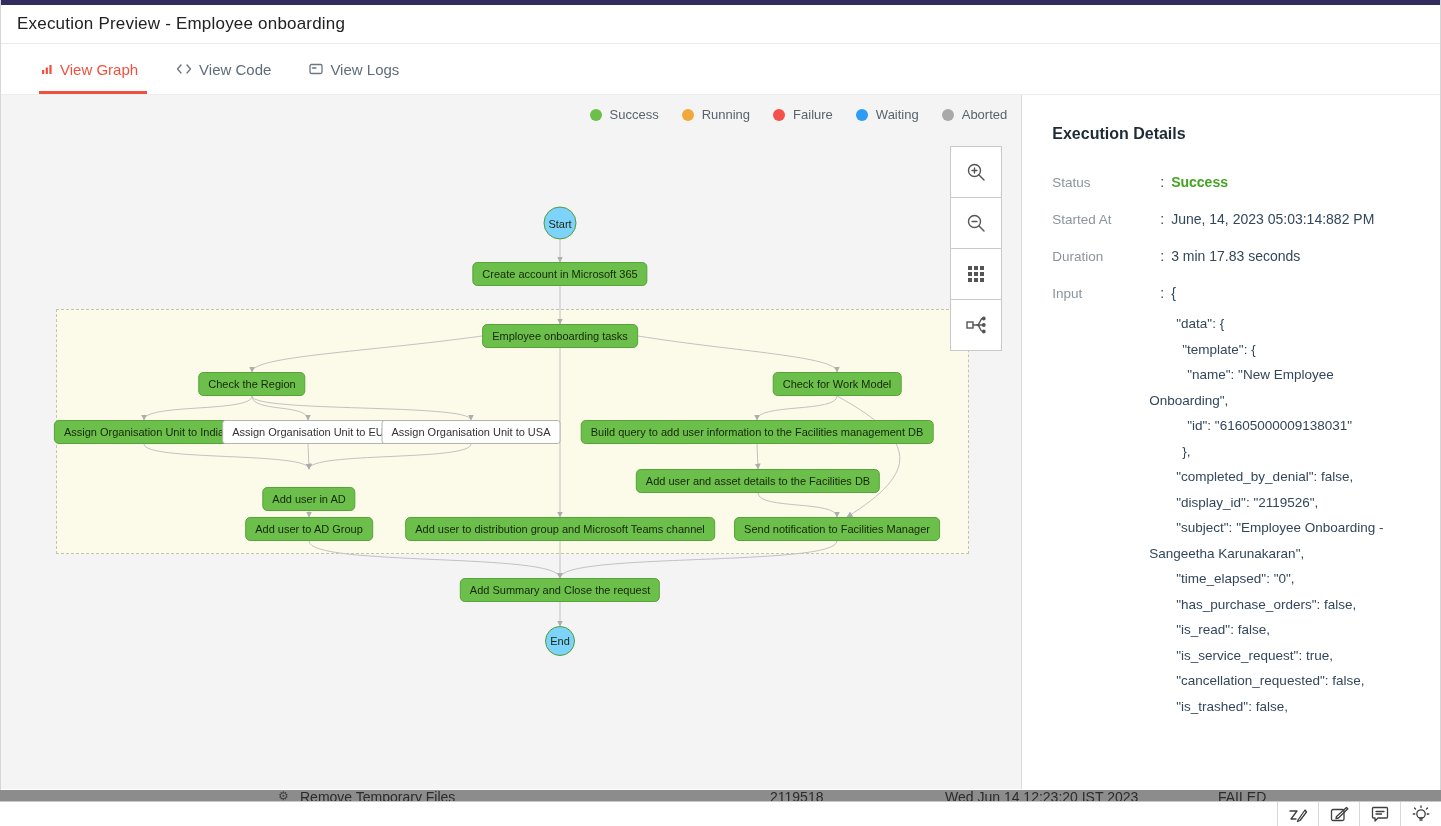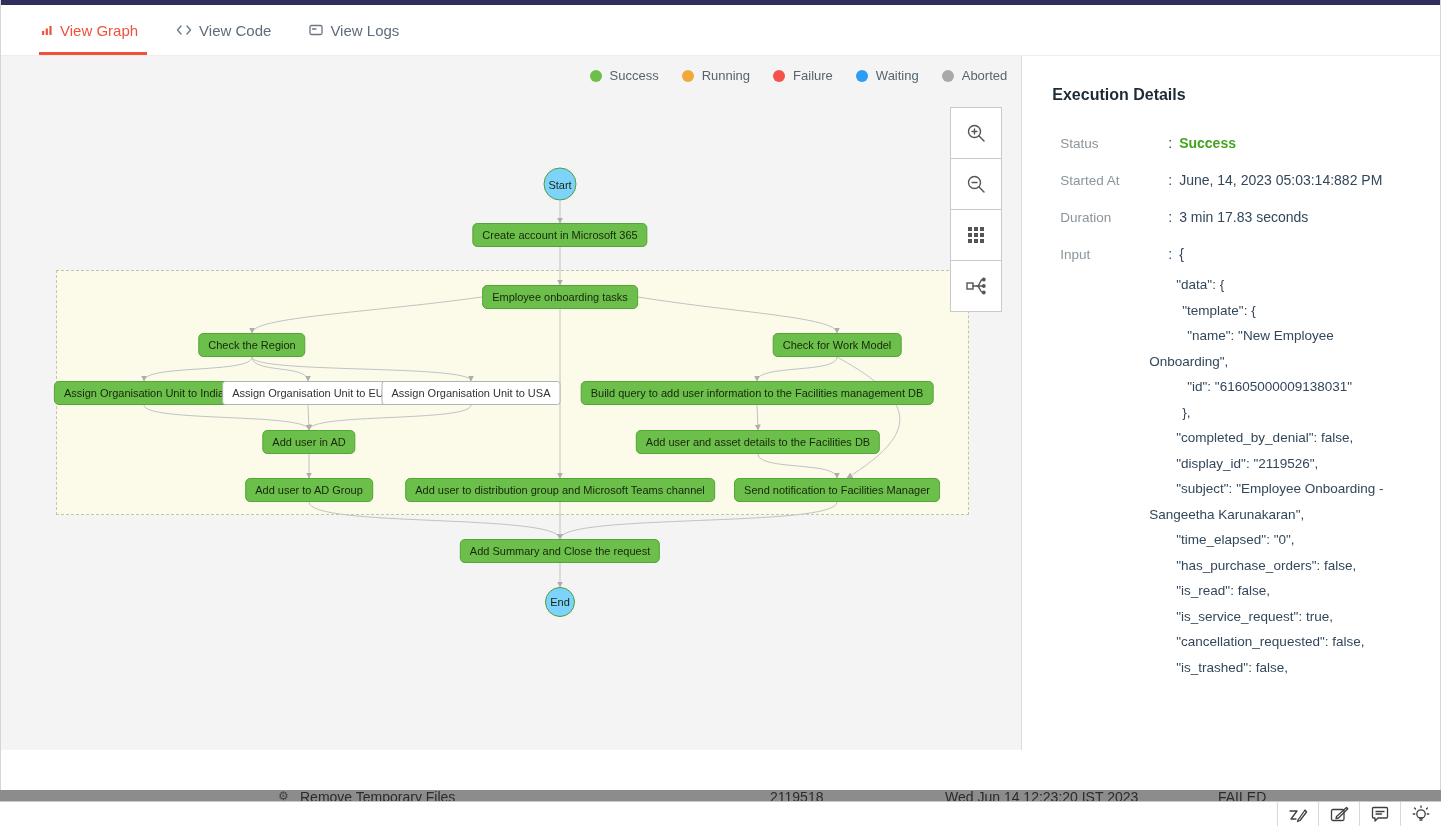--- a/index.html
+++ b/index.html
@@ -26,21 +26,21 @@
   .node { position:absolute; transform:translate(-50%,-50%); font-size:11px; white-space:nowrap; cursor:pointer; }
   .node.green { background:#6cbf4a; border:1px solid #54a437; border-radius:5px; padding:5px 9px; color:#17270b; }
   .node.white { background:#ffffff; border:1px solid #b0b5b0; border-radius:3px; padding:5px 9px; color:#333; }
   .node.circle { background:#7dd3fc; border:1px solid #4f9e33; border-radius:50%; display:flex; align-items:center; justify-content:center; color:#17270b; }
   .gtoolbar { position:absolute; top:52px; right:19px; width:52px; }
   .gtool-btn { width:52px; height:52px; background:#fff; border:1px solid #c9c9c9; margin-top:-1px; display:flex; align-items:center; justify-content:center; cursor:pointer; }
 
   
   .details { width:418px; height:650px; overflow:hidden; background:#fff; padding:30px 26px 0 30px; }
   .details h2 { font-size:16px; font-weight:700; color:#1d2b36; margin-bottom:32px; }
-  .drow { display:flex; align-items:flex-start; margin-bottom:22px; line-height:15px;margin-left:8px; }
+  .drow { display:flex; align-items:flex-start; margin-bottom:22px; line-height:15px; }
   .dlabel { flex:0 0 108px; font-size:13.5px; color:#8b959c; }
   .colon { color:#33475b; font-size:14px; }
   .colon::before { content:":"; }
   .dvalue { margin-left:7px; font-size:14px; color:#33475b; }
   .dvalue.status { color:#43a41f; font-weight:700; }
   .json-block { margin-left:97px; margin-top:-12px; width:266px; }
   .json-line { font-size:13.5px; color:#33475b; line-height:25.5px; word-wrap:break-word; }
 
   
   .overlay-band { position:absolute; left:0; top:790px; width:1441px; height:11px; background:#8c8c8c; overflow:hidden; }
@@ -55,20 +55,23 @@
   .bb-icons { position:absolute; right:0; top:0; height:25px; display:flex; }
   .bb-cell { width:41px; height:25px; display:flex; align-items:center; justify-content:center; border-left:1px solid #d8d8d8; cursor:pointer; background:#fff; }
   svg.ic { stroke:#3f3f3f; fill:none; stroke-width:1.3; stroke-linecap:round; stroke-linejoin:round; }
   svg.tool { stroke:#555; fill:none; stroke-width:1.4; stroke-linecap:round; }
 </style>
 </head>
 <body>
 
 <div class="modal">
   <div class="top-strip"></div>
+  <div class="title-bar">
+    <h1>Execution Preview - Employee onboarding</h1>
+  </div>
   <div class="tab-bar">
     <div class="tab active">
       <span>
         <svg width="12" height="12" viewBox="0 0 12 12">
             <rect x="1" y="7" width="2.2" height="4" fill="#f0513e"></rect>
             <rect x="4.7" y="4.5" width="2.2" height="6.5" fill="#f0513e"></rect>
             <rect x="8.4" y="2" width="2.2" height="9" fill="#f0513e"></rect>
           </svg>
       </span>
       <span>View Graph</span>
@@ -127,21 +130,21 @@
       <div id="nodes-layer">
           <div class="node circle" style="left: 559px; top: 128px; width: 33px; height: 33px;">Start</div>
           <div class="node green" style="left: 559px; top: 179px;">Create account in Microsoft 365</div>
           <div class="node green" style="left: 559px; top: 241px;">Employee onboarding tasks</div>
           <div class="node green" style="left: 251px; top: 289px;">Check the Region</div>
           <div class="node green" style="left: 836px; top: 289px;">Check for Work Model</div>
           <div class="node green" style="left: 143px; top: 337px;">Assign Organisation Unit to India</div>
           <div class="node white" style="left: 307px; top: 337px;">Assign Organisation Unit to EU</div>
           <div class="node white" style="left: 470px; top: 337px;">Assign Organisation Unit to USA</div>
           <div class="node green" style="left: 756px; top: 337px;">Build query to add user information to the Facilities management DB</div>
-          <div class="node green" style="left: 308px; top: 386px;">Add user in AD</div>
+          <div class="node green" style="left: 308px; top: 404px;">Add user in AD</div>
           <div class="node green" style="left: 757px; top: 386px;">Add user and asset details to the Facilities DB</div>
           <div class="node green" style="left: 308px; top: 434px;">Add user to AD Group</div>
           <div class="node green" style="left: 559px; top: 434px;">Add user to distribution group and Microsoft Teams channel</div>
           <div class="node green" style="left: 836px; top: 434px;">Send notification to Facilities Manager</div>
           <div class="node green" style="left: 559px; top: 495px;">Add Summary and Close the request</div>
           <div class="node circle" style="left: 559px; top: 546px; width: 30px; height: 30px;">End</div>
         </div>
       <div class="legend" id="legend">
           <div class="legend-item">
             <span class="dot" style="background: rgb(108, 191, 74);"></span>

